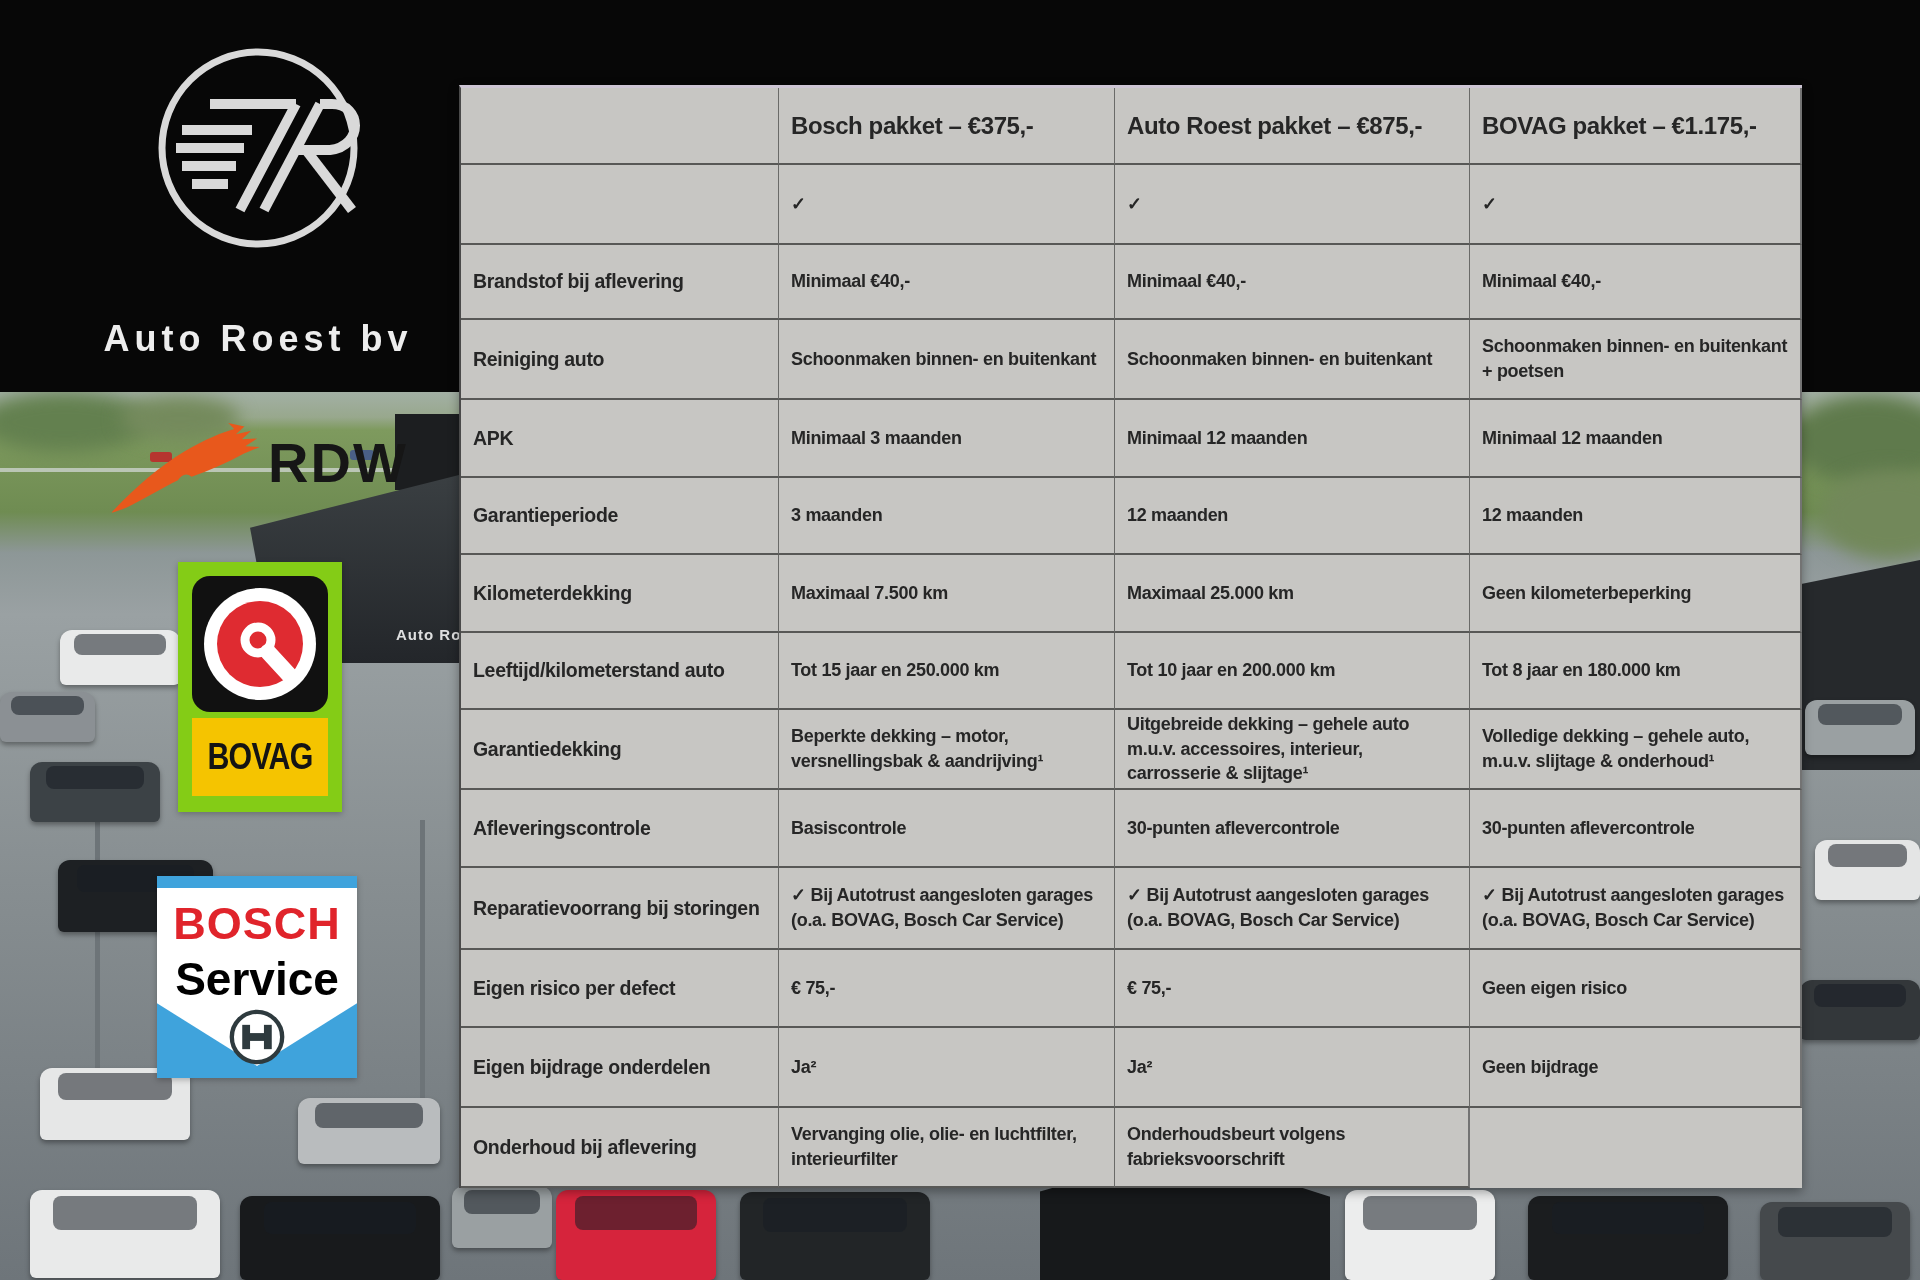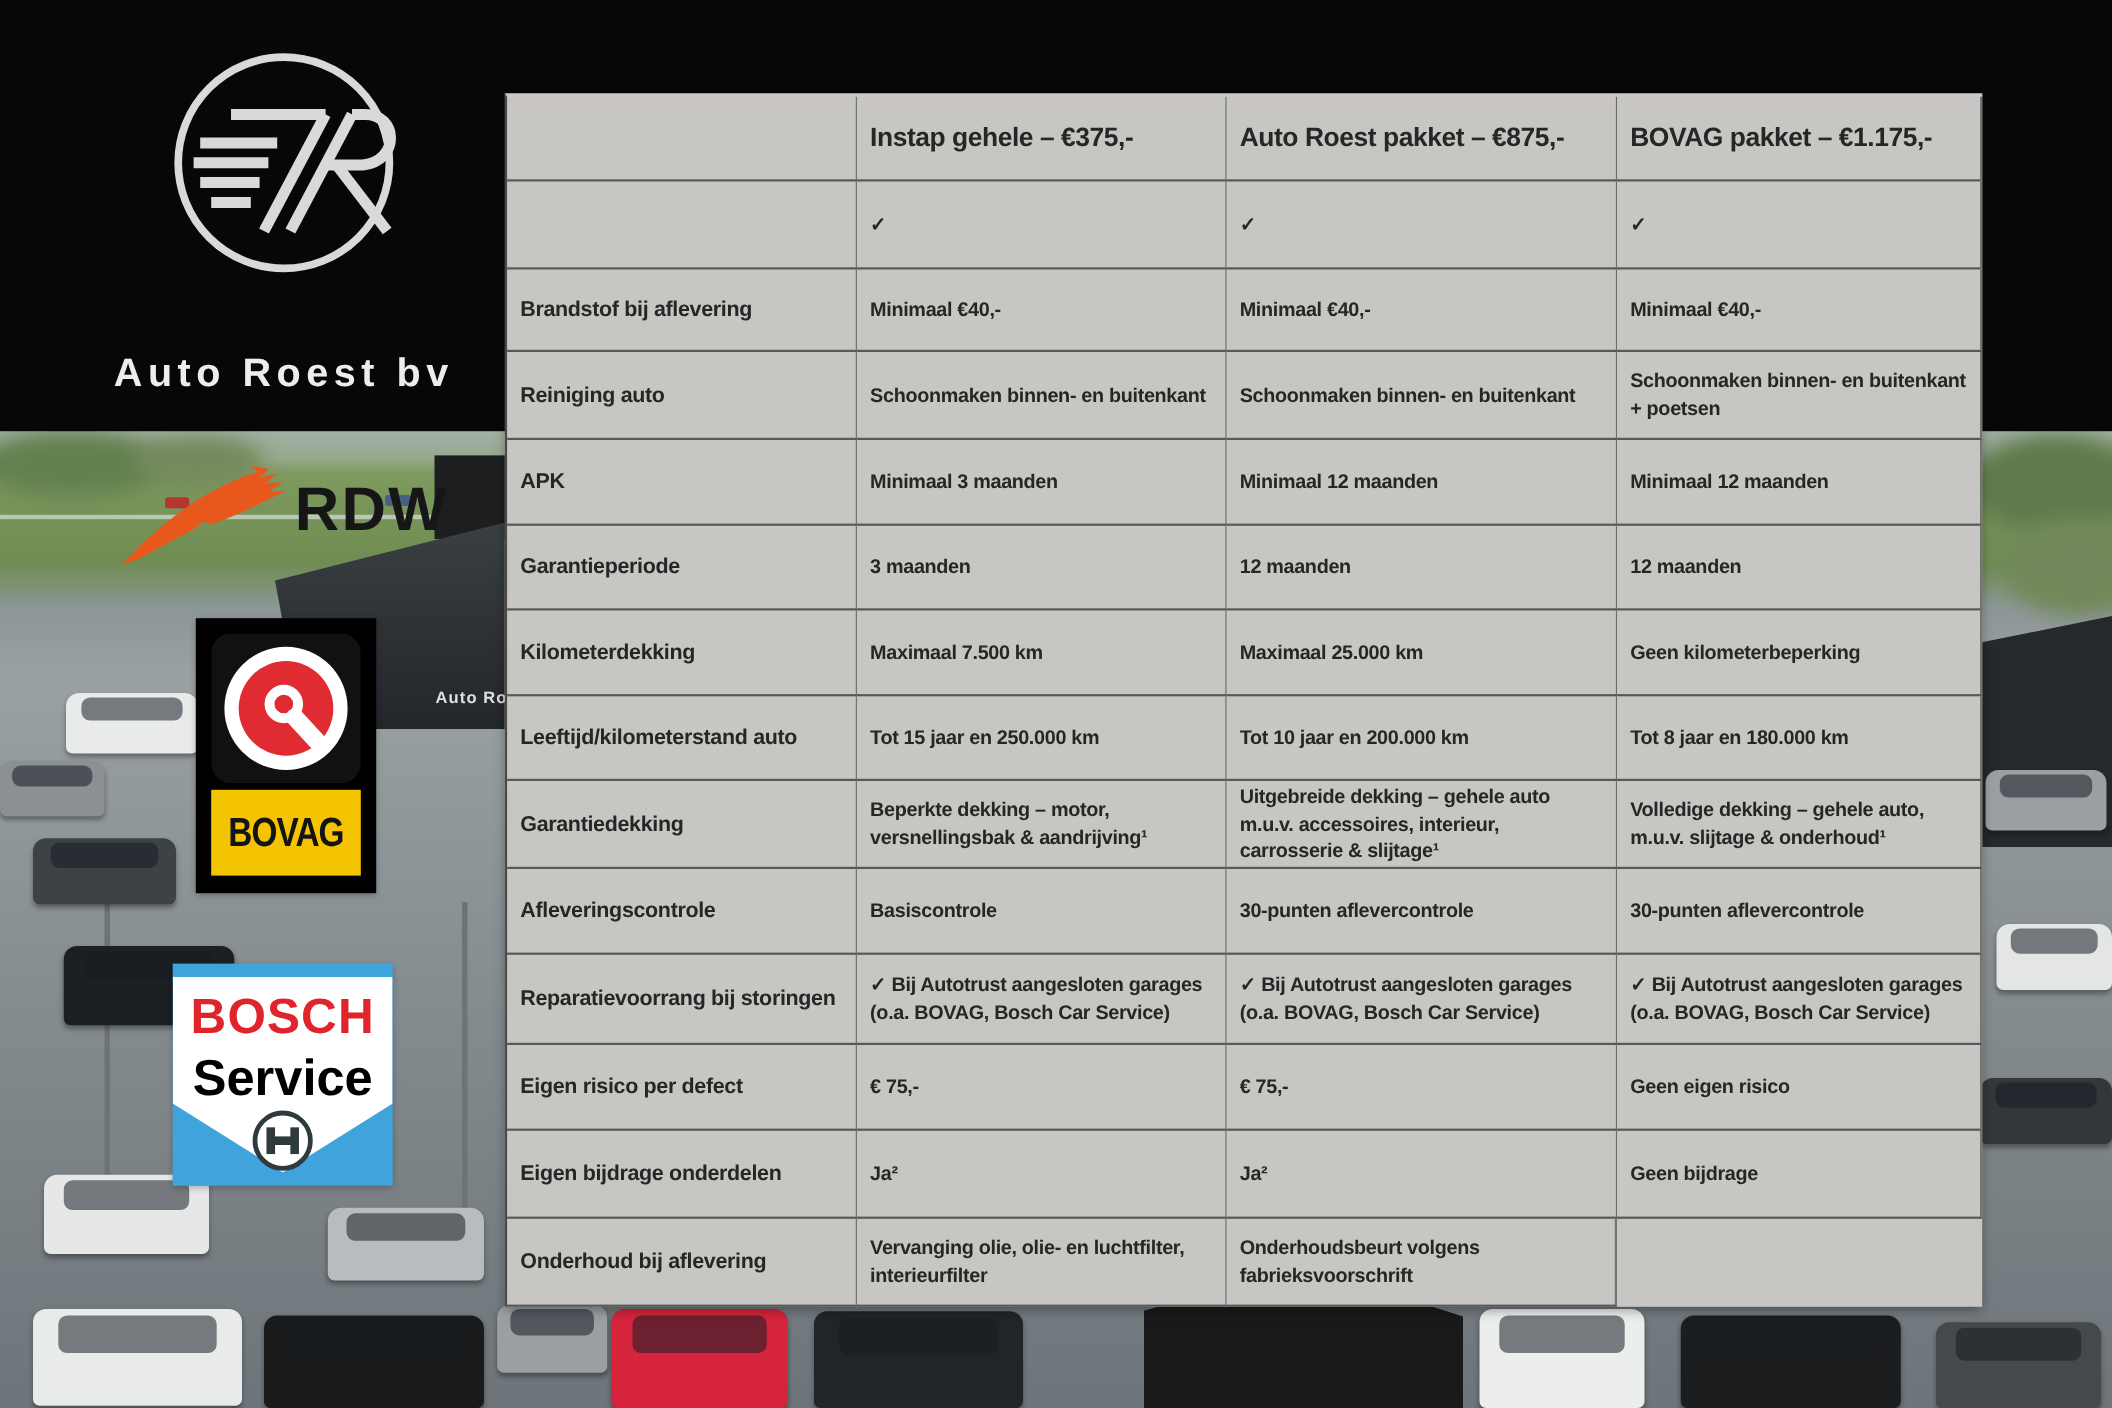--- a/index.html
+++ b/index.html
@@ -35,21 +35,21 @@
   
   .ar-logo{position:absolute;left:148px;top:38px;width:220px;height:220px;z-index:2;}
   .brand-name{position:absolute;left:88px;top:318px;width:340px;z-index:2;text-align:center;
     color:#ededed;font-size:36px;font-weight:700;letter-spacing:5px;white-space:nowrap;}
   
   .rdw{position:absolute;left:108px;top:416px;width:300px;height:104px;z-index:2;}
   .rdw svg{position:absolute;left:0;top:6px;}
   .rdw-word{position:absolute;left:160px;top:14px;font-family:Liberation Sans, sans-serif;
     font-weight:600;font-size:56px;color:#161616;letter-spacing:2px;}
   
-  .bovag{position:absolute;left:178px;top:562px;width:164px;height:250px;background:#000000;z-index:2;
+  .bovag{position:absolute;left:178px;top:562px;width:164px;height:250px;background:#84cc16;z-index:2;
     padding:0;box-shadow:0 2px 6px rgba(0,0,0,.25);}
   .bovag-black{position:absolute;left:14px;top:14px;width:136px;height:136px;}
   .bovag-yellow{position:absolute;left:14px;top:156px;width:136px;height:78px;background:#f5c400;
     display:flex;align-items:center;justify-content:center;}
   .bovag-word{font-size:37px;font-weight:700;color:#141414;letter-spacing:-1px;
     transform:scaleX(.82);white-space:nowrap;}
   
   .bosch{position:absolute;left:157px;top:876px;width:200px;height:202px;background:#3fa3dc;z-index:2;
     box-shadow:0 2px 6px rgba(0,0,0,.25);}
   .bosch-shield{position:absolute;inset:0;background:#fff;
@@ -200,21 +200,21 @@
   <svg class="bosch-armature" width="72" height="66" viewBox="-40 -38 80 76">
     <circle cx="0" cy="0" r="29" fill="none" stroke="#2e3a3e" stroke-width="5"></circle>
     <rect x="-17" y="-14" width="9" height="28" fill="#2e3a3e"></rect>
     <rect x="8" y="-14" width="9" height="28" fill="#2e3a3e"></rect>
     <rect x="-9" y="-4.5" width="18" height="9" fill="#2e3a3e"></rect>
   </svg>
 </div>
 
 <div class="pkg-table">
   <div class="cell th c0"></div>
-  <div class="cell th c1">Instap gehele – €375,-</div>
+  <div class="cell th c1">Bosch pakket – €375,-</div>
   <div class="cell th c2">Auto Roest pakket – €875,-</div>
   <div class="cell th c3">BOVAG pakket – €1.175,-</div>
 
   <div class="cell lbl c0"></div>
   <div class="cell val c1">✓</div>
   <div class="cell val c2">✓</div>
   <div class="cell val c3">✓</div>
 
   <div class="cell lbl c0">Brandstof bij aflevering</div>
   <div class="cell val c1">Minimaal €40,-</div>

